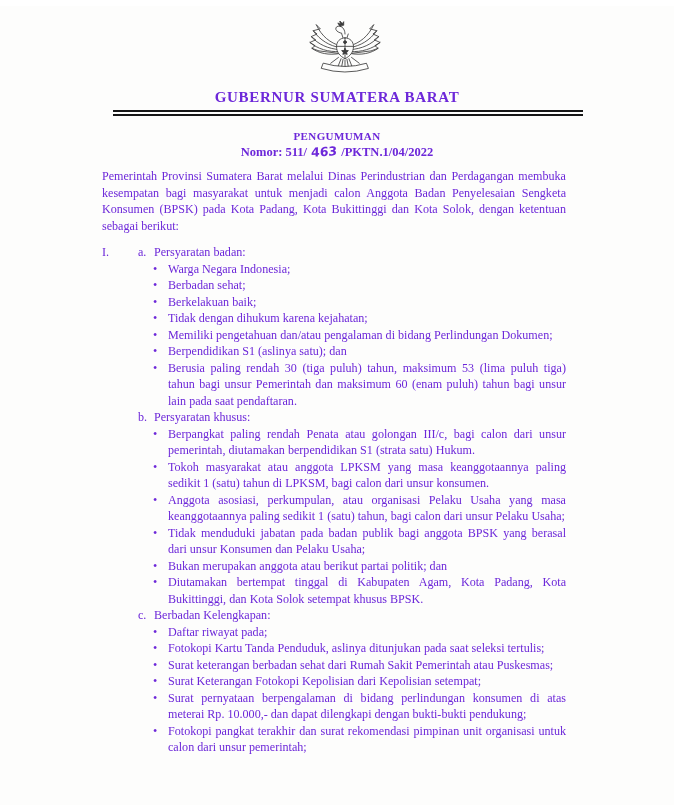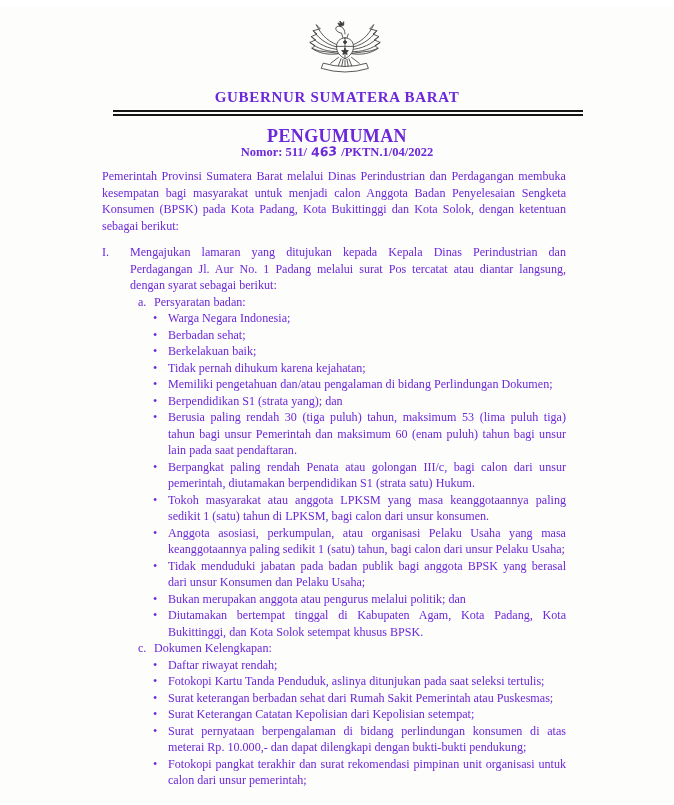--- a/index.html
+++ b/index.html
@@ -31,21 +31,21 @@
     margin: 4px 0 0 113px;
     width: 470px;
     height: 2px;
     border-top: 2.5px solid #161616;
     border-bottom: 2px solid #161616;
   }
   .doc-title {
     margin-top: 12px;
     text-align: center;
     font-weight: bold;
-    font-size: 18px;
+    font-size: 11px;
     letter-spacing: 0.4px;
     line-height: 16px;
   }
   .doc-number {
     text-align: center;
     font-weight: bold;
     font-size: 12.5px;
     line-height: 16px;
   }
   .handwritten {
@@ -126,102 +126,104 @@
 
   <div class="doc-number"><span>Nomor: 511/</span><span class="handwritten">463</span><span>/PKTN.1/04/2022</span></div>
 
   <div class="content">
 
     <p class="intro">Pemerintah Provinsi Sumatera Barat melalui Dinas Perindustrian dan Perdagangan membuka kesempatan bagi masyarakat untuk menjadi calon Anggota Badan Penyelesaian Sengketa Konsumen (BPSK)  pada Kota Padang, Kota Bukittinggi dan Kota Solok, dengan ketentuan sebagai berikut:</p>
 
     <div class="section">
       <div class="sec-num">I.</div>
       <div class="sec-body">
-        <p class="sec-text">Mengajukan lamaran yang ditujukan kepada Kepala Dinas Perindustrian dan Perdagangan Jl. Aur No. 1 Padang melalui surat Pos tercatat atau diantar langsung, dengan syarat sebagai berikut:</p>
 
         <div>
           <div class="sub-head">
             <span class="sub-label">a.</span><span>Persyaratan badan:</span>
           </div>
           <div class="item">
             <span class="bullet">•</span>
             <span class="item-text">Warga Negara Indonesia;</span>
           </div>
           <div class="item">
             <span class="bullet">•</span>
             <span class="item-text">Berbadan sehat;</span>
           </div>
           <div class="item">
             <span class="bullet">•</span>
             <span class="item-text">Berkelakuan baik;</span>
           </div>
           <div class="item">
             <span class="bullet">•</span>
-            <span class="item-text">Tidak pernah dihukum karena kejahatan;</span>
+            <span class="item-text">Tidak dengan dihukum karena kejahatan;</span>
           </div>
           <div class="item">
             <span class="bullet">•</span>
             <span class="item-text">Memiliki pengetahuan dan/atau pengalaman di bidang Perlindungan Dokumen;</span>
           </div>
           <div class="item">
             <span class="bullet">•</span>
-            <span class="item-text">Berpendidikan S1 (strata yang); dan</span>
+            <span class="item-text">Berpendidikan S1 (aslinya satu); dan</span>
           </div>
           <div class="item">
             <span class="bullet">•</span>
             <span class="item-text">Berusia paling rendah 30 (tiga puluh) tahun, maksimum 53 (lima puluh tiga) tahun bagi unsur Pemerintah dan maksimum 60 (enam puluh) tahun bagi unsur lain pada saat pendaftaran.</span>
-          </div>
-        </div>
-
-        <div>
-          <div class="item">
-            <span class="bullet">•</span>
-            <span class="item-text">Berpangkat paling rendah Penata atau golongan III/c, bagi calon dari unsur pemerintah, diutamakan  berpendidikan S1 (strata satu) Hukum.</span>
-          </div>
-          <div class="item">
-            <span class="bullet">•</span>
-            <span class="item-text">Tokoh masyarakat atau anggota LPKSM yang masa keanggotaannya paling sedikit 1 (satu) tahun di LPKSM, bagi calon dari unsur konsumen.</span>
-          </div>
-          <div class="item">
-            <span class="bullet">•</span>
-            <span class="item-text">Anggota asosiasi, perkumpulan, atau organisasi Pelaku Usaha yang masa keanggotaannya paling sedikit 1 (satu) tahun, bagi calon dari unsur Pelaku Usaha;</span>
-          </div>
-          <div class="item">
-            <span class="bullet">•</span>
-            <span class="item-text">Tidak menduduki jabatan pada badan publik bagi anggota BPSK yang berasal dari unsur Konsumen dan Pelaku Usaha;</span>
-          </div>
-          <div class="item">
-            <span class="bullet">•</span>
-            <span class="item-text">Bukan merupakan anggota atau pengurus melalui politik; dan</span>
-          </div>
-          <div class="item">
-            <span class="bullet">•</span>
-            <span class="item-text">Diutamakan bertempat tinggal di Kabupaten Agam, Kota Padang, Kota Bukittinggi, dan Kota Solok setempat khusus BPSK.</span>
           </div>
         </div>
 
         <div>
           <div class="sub-head">
-            <span class="sub-label">c.</span><span>Dokumen Kelengkapan:</span>
-          </div>
-          <div class="item">
-            <span class="bullet">•</span>
-            <span class="item-text">Daftar riwayat rendah;</span>
+            <span class="sub-label">b.</span><span>Persyaratan khusus:</span>
+          </div>
+          <div class="item">
+            <span class="bullet">•</span>
+            <span class="item-text">Berpangkat paling rendah Penata atau golongan III/c, bagi calon dari unsur pemerintah, diutamakan  berpendidikan S1 (strata satu) Hukum.</span>
+          </div>
+          <div class="item">
+            <span class="bullet">•</span>
+            <span class="item-text">Tokoh masyarakat atau anggota LPKSM yang masa keanggotaannya paling sedikit 1 (satu) tahun di LPKSM, bagi calon dari unsur konsumen.</span>
+          </div>
+          <div class="item">
+            <span class="bullet">•</span>
+            <span class="item-text">Anggota asosiasi, perkumpulan, atau organisasi Pelaku Usaha yang masa keanggotaannya paling sedikit 1 (satu) tahun, bagi calon dari unsur Pelaku Usaha;</span>
+          </div>
+          <div class="item">
+            <span class="bullet">•</span>
+            <span class="item-text">Tidak menduduki jabatan pada badan publik bagi anggota BPSK yang berasal dari unsur Konsumen dan Pelaku Usaha;</span>
+          </div>
+          <div class="item">
+            <span class="bullet">•</span>
+            <span class="item-text">Bukan merupakan anggota atau berikut partai politik; dan</span>
+          </div>
+          <div class="item">
+            <span class="bullet">•</span>
+            <span class="item-text">Diutamakan bertempat tinggal di Kabupaten Agam, Kota Padang, Kota Bukittinggi, dan Kota Solok setempat khusus BPSK.</span>
+          </div>
+        </div>
+
+        <div>
+          <div class="sub-head">
+            <span class="sub-label">c.</span><span>Berbadan Kelengkapan:</span>
+          </div>
+          <div class="item">
+            <span class="bullet">•</span>
+            <span class="item-text">Daftar riwayat pada;</span>
           </div>
           <div class="item">
             <span class="bullet">•</span>
             <span class="item-text">Fotokopi Kartu Tanda Penduduk, aslinya ditunjukan pada saat seleksi tertulis;</span>
           </div>
           <div class="item">
             <span class="bullet">•</span>
             <span class="item-text">Surat keterangan berbadan sehat dari Rumah Sakit Pemerintah atau Puskesmas;</span>
           </div>
           <div class="item">
             <span class="bullet">•</span>
-            <span class="item-text">Surat Keterangan Catatan Kepolisian dari Kepolisian setempat;</span>
+            <span class="item-text">Surat Keterangan Fotokopi Kepolisian dari Kepolisian setempat;</span>
           </div>
           <div class="item">
             <span class="bullet">•</span>
             <span class="item-text">Surat pernyataan berpengalaman di bidang perlindungan konsumen di atas meterai Rp. 10.000,- dan dapat dilengkapi dengan bukti-bukti pendukung;</span>
           </div>
           <div class="item">
             <span class="bullet">•</span>
             <span class="item-text">Fotokopi pangkat terakhir dan surat rekomendasi pimpinan unit organisasi untuk calon dari unsur pemerintah;</span>
           </div>
         </div>

